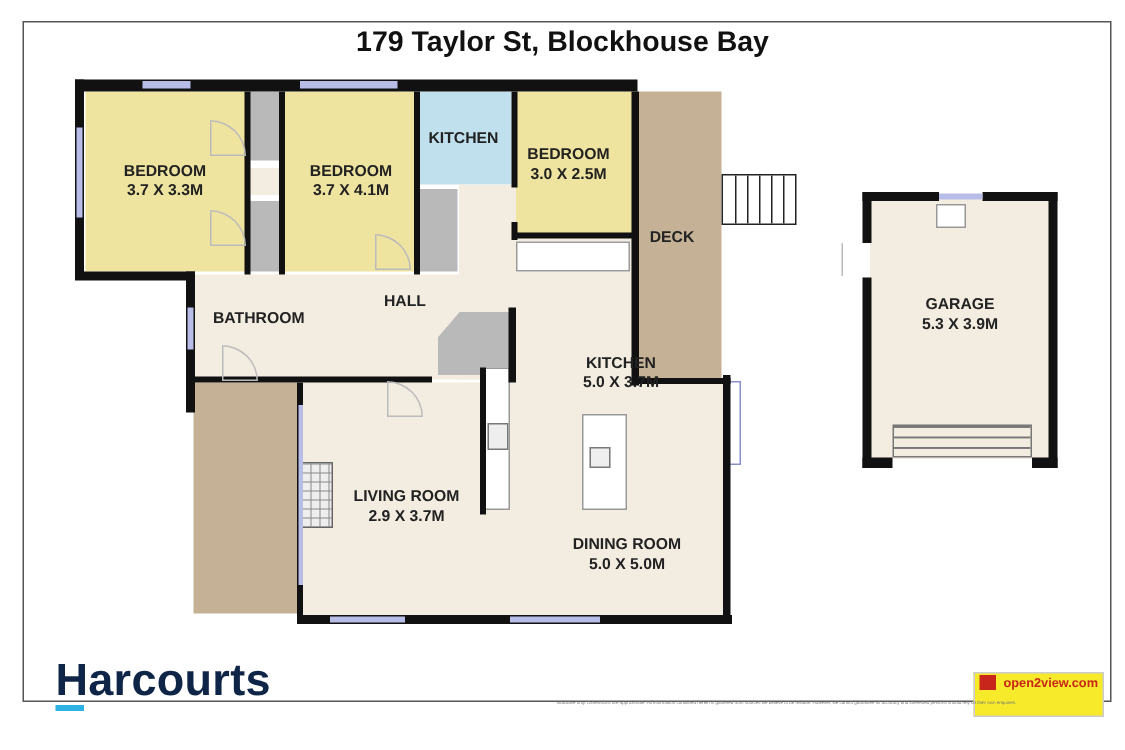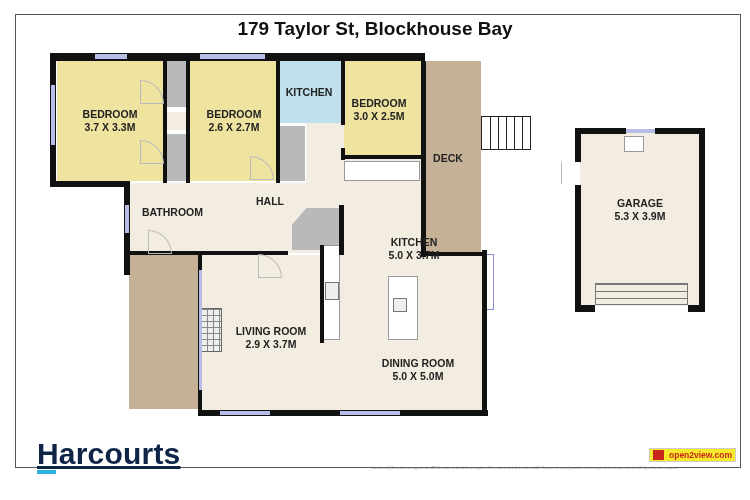--- a/index.html
+++ b/index.html
@@ -8,23 +8,23 @@
   .title { position:absolute; left:0; width:750px; top:18px; text-align:center; font-size:19px; font-weight:bold; color:#111; }
   .abs { position:absolute; box-sizing:border-box; }
   .wall { position:absolute; background:#111; }
   .win { position:absolute; background:#b8bde8; }
   .label { position:absolute; text-align:center; font-weight:bold; font-size:10.5px; color:#222; line-height:13px; }
   .yellow { background:#efe3a0; }
   .cream { background:#f3ece0; }
   .grey { background:#b9b9b9; }
   .blue { background:#bfe0ec; }
   .deck { background:#c4b196; }
-  .logo { position:absolute; left:37px; top:437px; font-size:30px; font-weight:bold; color:#0f2547; letter-spacing:0.2px;text-decoration:underline; }
+  .logo { position:absolute; left:37px; top:437px; font-size:30px; font-weight:bold; color:#0f2547; letter-spacing:0.2px; }
   .logo-underline { position:absolute; left:37px; top:470px; width:19px; height:4px; background:#2cb2e3; }
-  .o2v { position:absolute; left:649px; top:448px; width:87px; height:14px; background:#f6ea2b; border:1px solid #ccc; box-sizing:border-box;padding-left:44px; }
+  .o2v { position:absolute; left:649px; top:448px; width:87px; height:30px; background:#f6ea2b; border:1px solid #ccc; box-sizing:border-box;padding-left:44px; }
   .o2v-icon { position:absolute; left:3px; top:1px; width:11px; height:10px; background:#c8261b; }
   .o2v-text { position:absolute; left:19px; top:0px; font-size:8.5px; color:#c8261b; font-weight:bold; line-height:12px; }
   .disclaimer { position:absolute; left:371px; top:466px; width:364px; font-size:3px; color:#777; line-height:4px; white-space:nowrap; overflow:hidden; }
   .door-arc { position:absolute; border:1px solid #bbb; border-radius:0 100% 0 0; }
   .stairs { position:absolute; left:481px; top:116px; width:48px; height:32px; border:1px solid #222; background:#fff; }
   .step { position:absolute; top:0; width:1px; height:100%; background:#222; }
 </style>
 </head>
 <body>
 
@@ -128,21 +128,21 @@
   <div class="abs" style="left:624px;top:136px;width:20px;height:16px;background:#fff;border:1px solid #999;"></div>
   <div class="abs" style="left:595px;top:283px;width:93px;height:22px;border:1px solid #777;background:linear-gradient(#777 1px,transparent 1px) 0 7px/100% 7px;"></div>
   <div class="abs" style="left:561px;top:162px;width:16px;height:22px;border-left:1px solid #bbb;"></div>
 
   <div class="label" style="left:60px;top:108px;width:100px;">
     <div>BEDROOM</div>
     <div>3.7 X 3.3M</div>
   </div>
   <div class="label" style="left:190px;top:108px;width:88px;">
     <div>BEDROOM</div>
-    <div>2.6 X 2.7M</div>
+    <div>3.7 X 4.1M</div>
   </div>
   <div class="label" style="left:278px;top:86px;width:62px;">
     <div>KITCHEN</div>
   </div>
   <div class="label" style="left:344px;top:97px;width:70px;">
     <div>BEDROOM</div>
     <div>3.0 X 2.5M</div>
   </div>
   <div class="label" style="left:426px;top:152px;width:44px;">
     <div>DECK</div>

